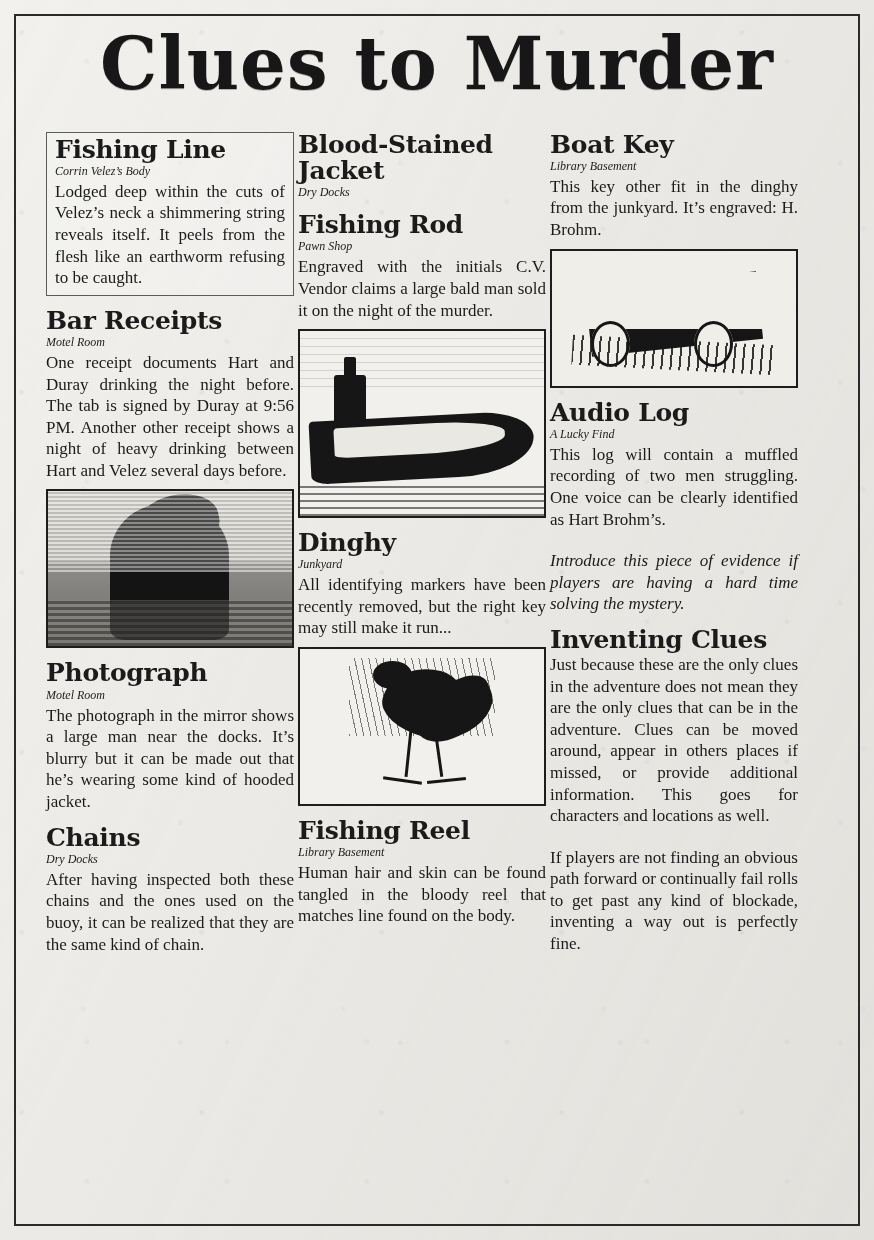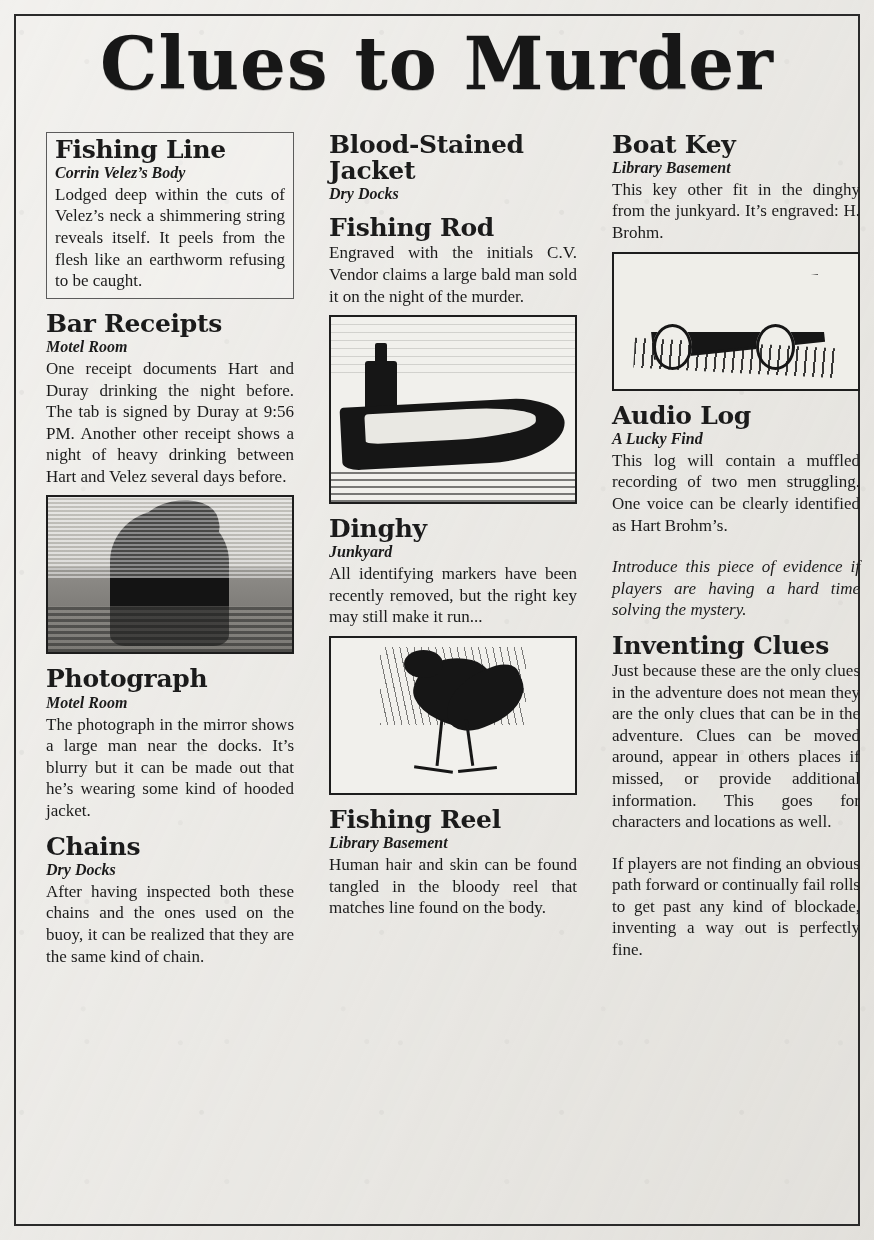--- a/index.html
+++ b/index.html
@@ -47,40 +47,40 @@
     font-weight: bold;
     font-size: 72px;
     letter-spacing: 1px;
     line-height: 1.05;
     margin: 10px 0 30px 0;
     color: #171717;
     text-shadow: 0 1px 0 rgba(0,0,0,.25);
   }
   .columns {
     display: flex;
-    gap: 35px;
+    gap: 4px;
     align-items: flex-start;
   }
   .col {
     width: 248px;
     flex: 0 0 248px;
   }
   .entry { margin-bottom: 12px; }
   .entry-title {
     font-family: "DejaVu Serif", serif;
     font-weight: bold;
     font-size: 25px;
     line-height: 1.05;
     margin: 0 0 1px 0;
     letter-spacing: -0.3px;
   }
   .entry-loc {
     font-style: italic;
-    font-weight: bold;
-    font-size: 16px;
+    font-weight: normal;
+    font-size: 12px;
     margin: 0 0 2px 0;
   }
   .entry-body {
     font-size: 17px;
     line-height: 1.27;
     text-align: justify;
     margin: 0;
     hyphens: auto;
   }
   .entry-body.italic {
@@ -277,20 +277,21 @@
 
     <div class="col">
 
       <div class="entry">
         <h2 class="entry-title">Blood-Stained Jacket</h2>
         <div class="entry-loc">Dry Docks</div>
       </div>
 
       <div class="entry">
         <h2 class="entry-title">Fishing Rod</h2>
+        <div class="entry-loc">Pawn Shop</div>
         <p class="entry-body">Engraved with the initials C.V. Vendor claims a large bald man sold it on the night of the murder.</p>
         <div class="fig boat">
           <div class="boat-art"></div>
           <div class="boat-sky"></div>
           <div class="boat-motor"></div>
           <div class="boat-hull"></div>
           <div class="boat-inner"></div>
           <div class="boat-water"></div>
         </div>
       </div>

